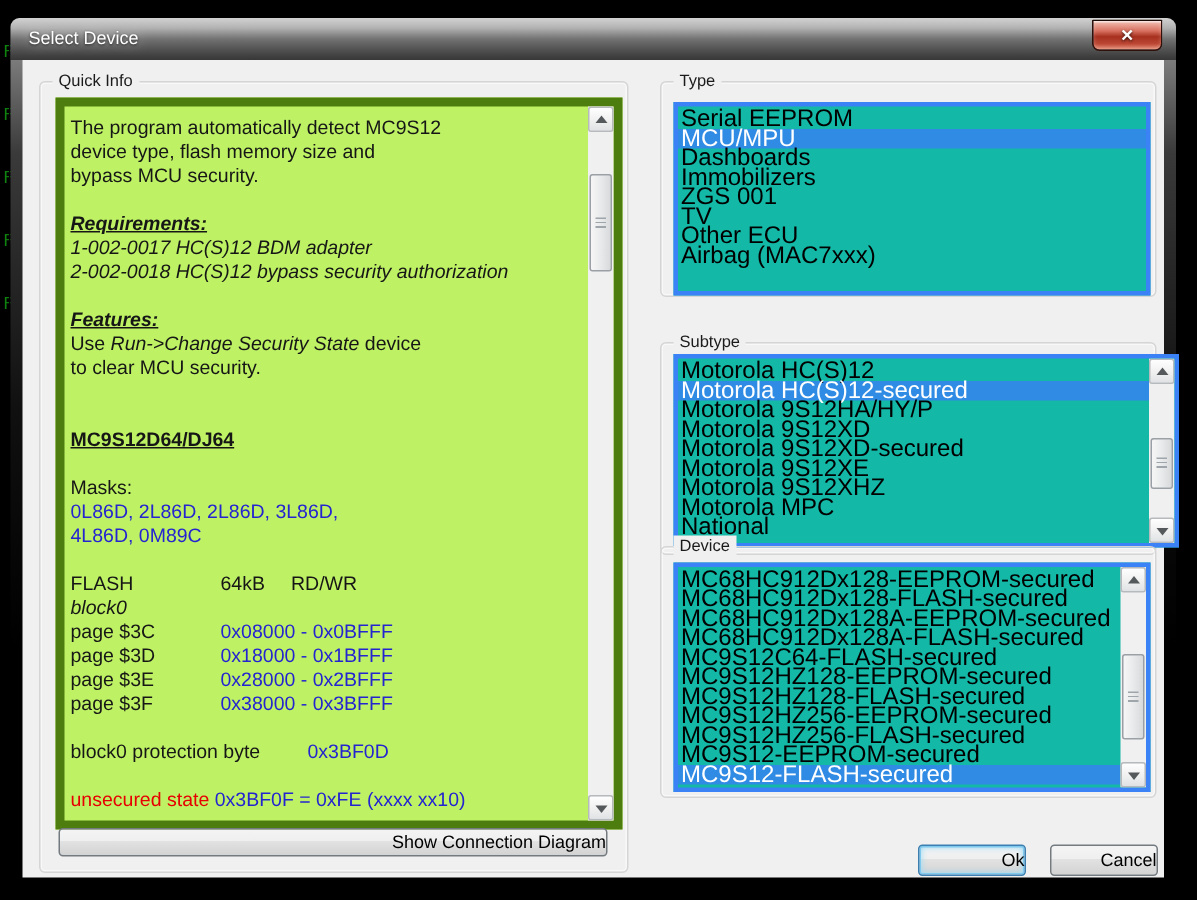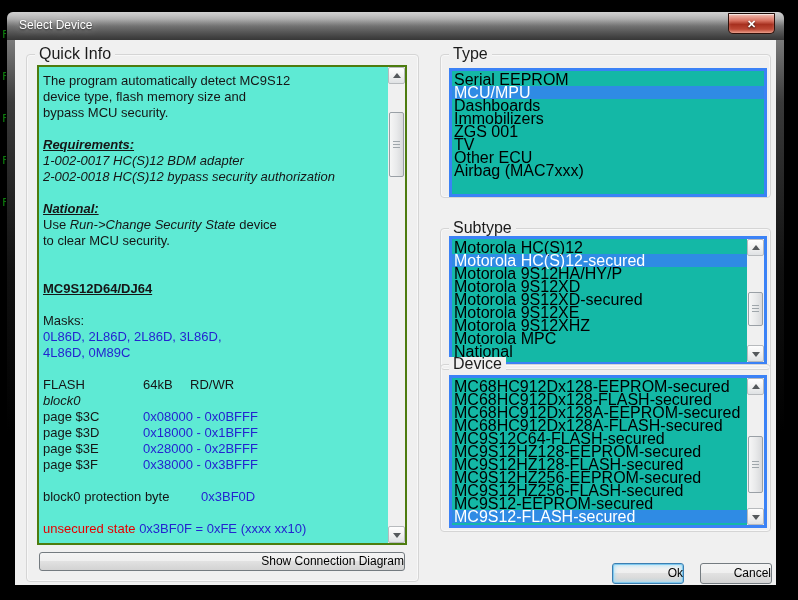--- a/index.html
+++ b/index.html
@@ -36,28 +36,28 @@
     text-align:center;cursor:default;
   }
   .closebtn .x{color:#fff;font-size:11px;font-weight:bold;line-height:18px;
     text-shadow:0 1px 2px rgba(0,0,0,.8);}
   
   .client{position:absolute;left:8px;right:8px;top:28px;bottom:8px;background:#f0f0f0;}
   
   .group{position:absolute;border:1px solid #d5d5d5;border-radius:4px;
     box-shadow:inset 0 0 0 1px rgba(255,255,255,.55);}
   .group-label{position:absolute;top:-8px;left:8px;background:#f0f0f0;padding:0 4px;
-    font-size:16px;color:#1b1b1b;line-height:14px;}
+    font-size:11px;color:#1b1b1b;line-height:14px;}
   #g-quickinfo{left:11px;top:14px;width:391px;height:526px;}
   #g-type{left:425px;top:14px;width:329px;height:142px;}
   #g-subtype{left:425px;top:188px;width:329px;height:140px;}
   #g-device{left:425px;top:324px;width:329px;height:166px;}
   
   .textpanel{position:absolute;left:10px;top:10px;width:366px;height:476px;
-    background:#5eead4;border:2px solid #4d7c0f;}
+    background:#bef264;border:6px solid #4d7c0f;}
   .textcontent{position:absolute;left:0;top:0;right:17px;bottom:0;
     padding:6px 0 0 4px;font-size:13px;line-height:16px;color:#161616;overflow:hidden;}
   .tl{height:16px;white-space:nowrap;}
   .b{font-weight:bold}.i{font-style:italic}.u{text-decoration:underline}
   .blue{color:#2424d0}.red{color:#e60000}
   .c1{display:inline-block;width:100px}
   .c2{display:inline-block;width:47px}
   .c3{display:inline-block;width:158px}
   
   .vsb{position:absolute;top:0;right:0;bottom:0;width:17px;background:#f0f0f0;}
@@ -74,21 +74,21 @@
   .sb-thumb::after{content:"";position:absolute;left:3px;right:3px;top:50%;margin-top:-4px;height:7px;
     background:repeating-linear-gradient(180deg,#9fa6ab 0,#9fa6ab 1px,transparent 1px,transparent 3px);}
   
   .listbox{position:absolute;background:#14b8a6;border:3px solid #3b82f6;
     font-size:16px;overflow:hidden;box-sizing:content-box;}
   .items{position:absolute;left:0;top:0;right:0;padding-top:2px;}
   .haslb .items{right:17px;}
   .li{height:13px;line-height:13px;padding-left:2px;white-space:nowrap;color:#000;cursor:default;}
   .li.sel{background:#2f8be4;color:#fff;}
   #lb-type{left:8px;top:13px;width:312px;height:123px;}
-  #lb-subtype{left:8px;top:7px;width:312px;height:123px;}
+  #lb-subtype{left:8px;top:7px;width:312px;height:123px;padding-left:19px;}
   #lb-device{left:8px;top:10px;width:312px;height:147px;}
   
   .btn{position:absolute;box-sizing:border-box;text-align:right;font-size:12px;color:#000;
     background:linear-gradient(180deg,#f4f4f4 0%,#efefef 45%,#e2e2e2 46%,#d3d3d3 100%);
     border:1px solid #747b80;border-radius:3px;cursor:default;}
   #btn-diagram{left:12px;top:497px;width:366px;height:19px;line-height:17px;}
   #btn-ok{left:597px;top:523px;width:72px;height:21px;line-height:19px;
     border:1px solid #3c7fb1;
     box-shadow:inset 0 0 0 1px #7fc8ee,inset 0 0 4px 1px #9bdcf7;}
   #btn-cancel{left:685px;top:523px;width:72px;height:21px;line-height:19px;}
@@ -120,21 +120,21 @@
       <div class="textpanel">
         <div class="textcontent">
           <div class="tl">The program automatically detect MC9S12</div>
           <div class="tl">device type, flash memory size and</div>
           <div class="tl">bypass MCU security.</div>
           <div class="tl"></div>
           <div class="tl"><span class="b i u">Requirements:</span></div>
           <div class="tl"><span class="i">1-002-0017  HC(S)12 BDM adapter</span></div>
           <div class="tl"><span class="i">2-002-0018  HC(S)12 bypass security authorization</span></div>
           <div class="tl"></div>
-          <div class="tl"><span class="b i u">National:</span></div>
+          <div class="tl"><span class="b i u">Features:</span></div>
           <div class="tl"><span>Use </span><span class="i">Run-&gt;Change Security State</span><span> device</span></div>
           <div class="tl">to clear MCU security.</div>
           <div class="tl"></div>
           <div class="tl"></div>
           <div class="tl"><span class="b u">MC9S12D64/DJ64</span></div>
           <div class="tl"></div>
           <div class="tl">Masks:</div>
           <div class="tl"><span class="blue">0L86D, 2L86D, 2L86D, 3L86D,</span></div>
           <div class="tl"><span class="blue">4L86D, 0M89C</span></div>
           <div class="tl"></div>

